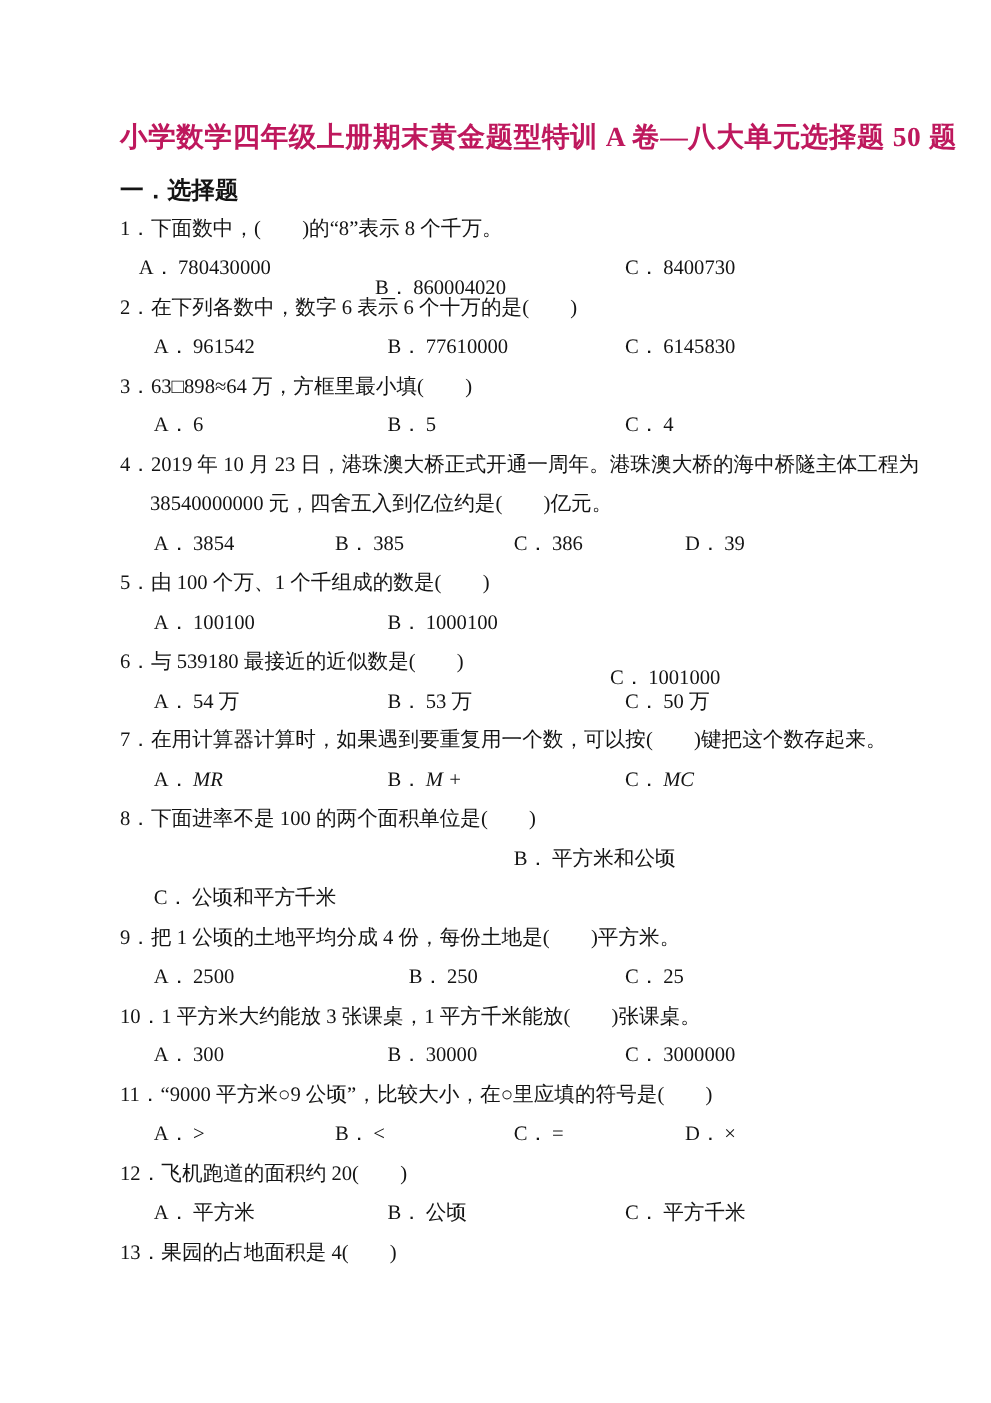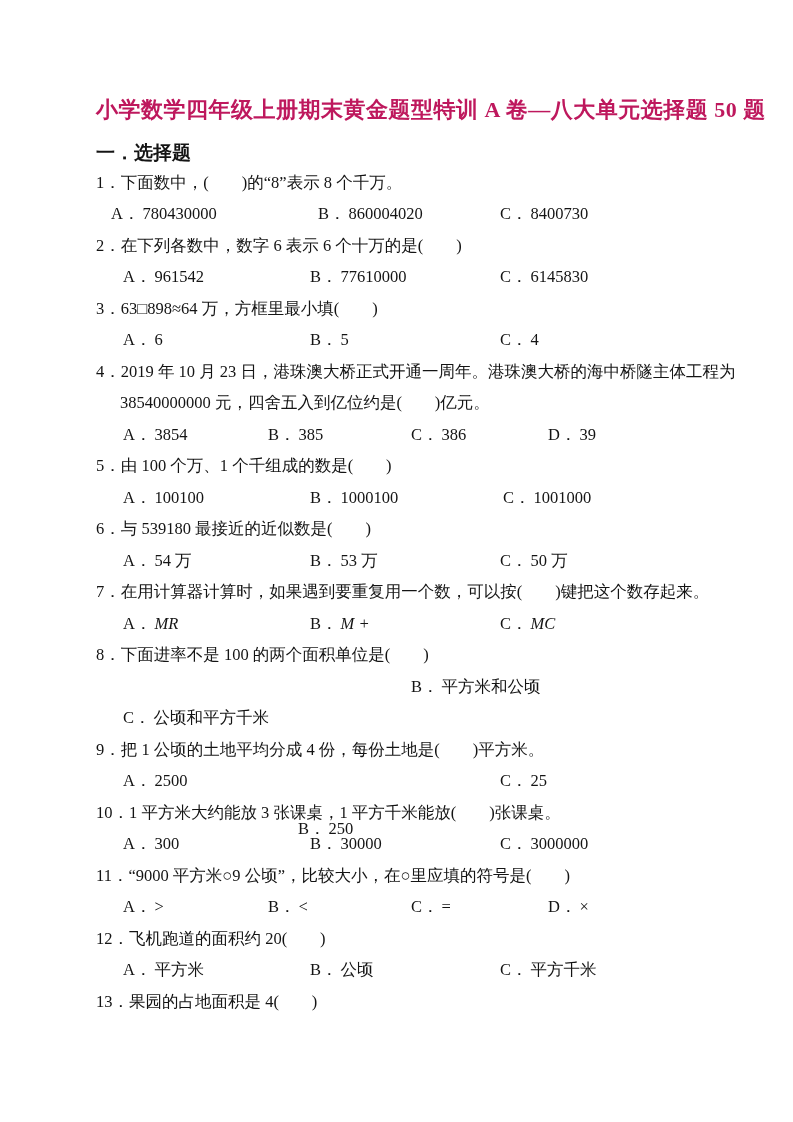--- a/index.html
+++ b/index.html
@@ -43,21 +43,21 @@
 
   <div class="heading">一．选择题</div>
 
   <div class="qbody" id="questions">
       <div class="line">
         <span class="qnum">1．</span>
         <span class="qtext">下面数中，(　　)的“8”表示 8 个千万。</span>
       </div>
       <div class="opt-row">
         <span class="opt" style="left: 111px;"><span class="olab">A．</span><span class="otext">780430000</span></span>
-        <span class="opt" style="left: 318px;"><span class="olab">B．</span><span class="otext">860004020</span></span>
+        <span class="opt" style="left: 300px; margin-top: 16px;"><span class="olab">B．</span><span class="otext">860004020</span></span>
         <span class="opt" style="left: 500px;"><span class="olab">C．</span><span class="otext">8400730</span></span>
       </div>
       <div class="line">
         <span class="qnum">2．</span>
         <span class="qtext">在下列各数中，数字 6 表示 6 个十万的是(　　)</span>
       </div>
       <div class="opt-row">
         <span class="opt" style="left: 123px;"><span class="olab">A．</span><span class="otext">961542</span></span>
         <span class="opt" style="left: 310px;"><span class="olab">B．</span><span class="otext">77610000</span></span>
         <span class="opt" style="left: 500px;"><span class="olab">C．</span><span class="otext">6145830</span></span>
@@ -84,21 +84,21 @@
         <span class="opt" style="left: 411px;"><span class="olab">C．</span><span class="otext">386</span></span>
         <span class="opt" style="left: 548px;"><span class="olab">D．</span><span class="otext">39</span></span>
       </div>
       <div class="line">
         <span class="qnum">5．</span>
         <span class="qtext">由 100 个万、1 个千组成的数是(　　)</span>
       </div>
       <div class="opt-row">
         <span class="opt" style="left: 123px;"><span class="olab">A．</span><span class="otext">100100</span></span>
         <span class="opt" style="left: 310px;"><span class="olab">B．</span><span class="otext">1000100</span></span>
-        <span class="opt" style="left: 503px;"><span class="olab">C．</span><span class="otext">1001000</span></span>
+        <span class="opt" style="left: 488px; margin-top: 44px;"><span class="olab">C．</span><span class="otext">1001000</span></span>
       </div>
       <div class="line">
         <span class="qnum">6．</span>
         <span class="qtext">与 539180 最接近的近似数是(　　)</span>
       </div>
       <div class="opt-row">
         <span class="opt" style="left: 123px;"><span class="olab">A．</span><span class="otext">54 万</span></span>
         <span class="opt" style="left: 310px;"><span class="olab">B．</span><span class="otext">53 万</span></span>
         <span class="opt" style="left: 500px;"><span class="olab">C．</span><span class="otext">50 万</span></span>
       </div>
@@ -120,21 +120,21 @@
       </div>
       <div class="opt-row">
         <span class="opt" style="left: 123px;"><span class="olab">C．</span><span class="otext">公顷和平方千米</span></span>
       </div>
       <div class="line">
         <span class="qnum">9．</span>
         <span class="qtext">把 1 公顷的土地平均分成 4 份，每份土地是(　　)平方米。</span>
       </div>
       <div class="opt-row">
         <span class="opt" style="left: 123px;"><span class="olab">A．</span><span class="otext">2500</span></span>
-        <span class="opt" style="left: 298px; margin-top: 48px;"><span class="olab">B．</span><span class="otext">250</span></span>
+        <span class="opt" style="left: 327px;"><span class="olab">B．</span><span class="otext">250</span></span>
         <span class="opt" style="left: 500px;"><span class="olab">C．</span><span class="otext">25</span></span>
       </div>
       <div class="line">
         <span class="qnum">10．</span>
         <span class="qtext">1 平方米大约能放 3 张课桌，1 平方千米能放(　　)张课桌。</span>
       </div>
       <div class="opt-row">
         <span class="opt" style="left: 123px;"><span class="olab">A．</span><span class="otext">300</span></span>
         <span class="opt" style="left: 310px;"><span class="olab">B．</span><span class="otext">30000</span></span>
         <span class="opt" style="left: 500px;"><span class="olab">C．</span><span class="otext">3000000</span></span>

